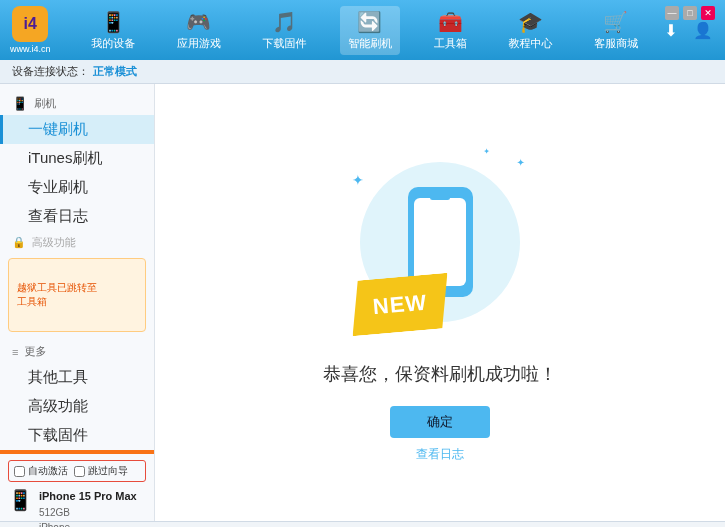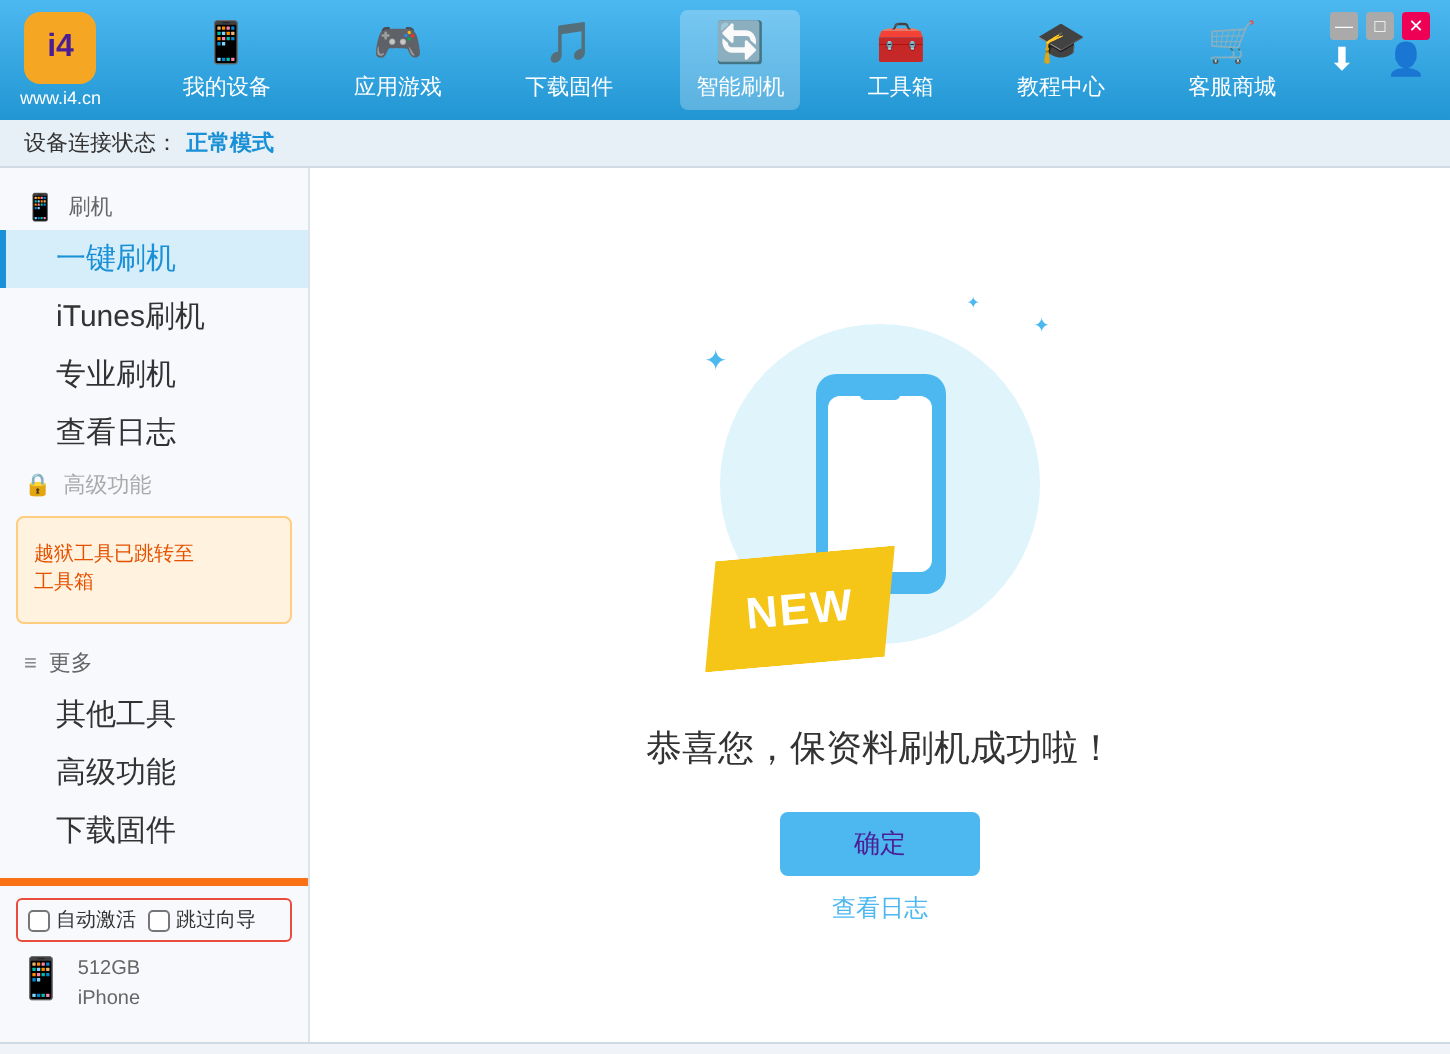--- a/index.html
+++ b/index.html
@@ -86,21 +86,21 @@
       padding: 4px 12px;
       display: flex; align-items: center;
       color: #aaa; font-size: 11px;
     }
     .sidebar-disabled .s-icon { margin-right: 6px; color: #bbb; }
     .notice-box {
       margin: 4px 8px;
       background: #fff3e0;
       border: 1px solid #ffcc80;
       border-radius: 4px;
-      padding: 12px 8px;
+      padding: 22px 8px;
       font-size: 10px;
       color: #e65100;
       line-height: 1.4;
     }
     .sidebar-more {
       display: flex; align-items: center;
       padding: 4px 12px;
       color: #666; font-size: 11px;
       margin-top: 4px;
     }
@@ -203,21 +203,21 @@
 
     .success-text {
       font-size: 18px;
       color: #333;
       margin-bottom: 20px;
       text-align: center;
     }
     .btn-confirm {
       width: 100px; height: 32px;
       background: #4db8f0;
-      color: #4c1d95;
+      color: #0f172a;
       border: none;
       border-radius: 4px;
       cursor: pointer;
       font-size: 13px;
       margin-bottom: 8px;
       font-family: 'Microsoft YaHei', Arial, sans-serif;
     }
     .link-log {
       color: #4db8f0;
       cursor: pointer;
@@ -360,20 +360,21 @@
           <span>自动激活</span>
         </label>
         <label class="checkbox-label">
           <input type="checkbox" style="">
           <span>跳过向导</span>
         </label>
       </div>
       <div class="device-info">
         <span class="device-icon">📱</span>
         <div class="device-details">
+          <div class="device-name">iPhone 15 Pro Max</div>
           <div class="device-sub">512GB</div>
           <div class="device-sub">iPhone</div>
         </div>
       </div>
     </div>
   </div>
 
   <div class="content-area">
 
     <div class="success-illustration">

